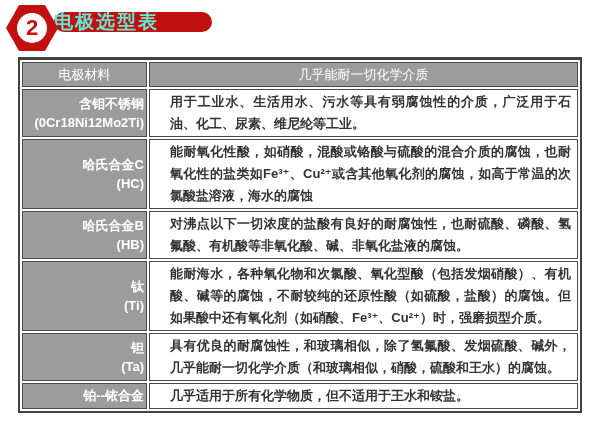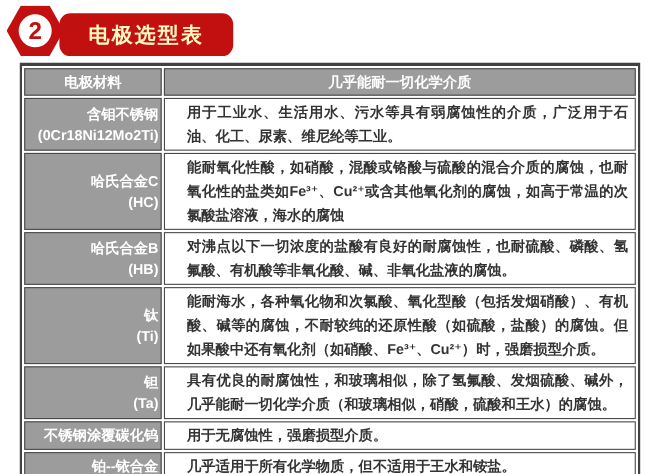--- a/index.html
+++ b/index.html
@@ -16,37 +16,37 @@
     clip-path:polygon(25% 0,75% 0,100% 50%,75% 100%,25% 100%,0 50%);
     display:flex;align-items:center;justify-content:center;
     z-index:2;
   }
   .badge-circle{
     width:30px;height:30px;background:#ffffff;border-radius:50%;
     display:flex;align-items:center;justify-content:center;
     color:var(--red);font-weight:bold;font-size:22px;line-height:1;
   }
   .banner{
-    position:absolute;left:54px;top:12px;width:158px;height:39px;
+    position:absolute;left:54px;top:12px;width:158px;height:20px;
     background:var(--red);border-radius:10px;
-    color:#fef9c3;font-size:19px;font-weight:bold;letter-spacing:2px;
-    display:flex;align-items:center;justify-content:center;
+    color:#5eead4;font-size:19px;font-weight:bold;letter-spacing:2px;
+    display:flex;align-items:center;justify-content:flex-start;
     z-index:1;
   }
   .table-wrap{margin-left:18px;width:566px;}
   table{
     border-collapse:separate;border-spacing:2px;
     border:2px solid #424242;border-top-width:3px;
     width:564px;table-layout:fixed;background:#ffffff;
   }
   col.c1{width:125px;}
   th,td{border:1px solid #4a4a4a;box-sizing:border-box;}
   th{
     background:var(--gray);color:#ffffff;
-    font-size:13px;font-weight:bold;height:25px;padding:1px 2px;
+    font-size:13px;font-weight:normal;height:25px;padding:1px 2px;
   }
   td.mat{
     background:var(--gray);color:#ffffff;
     text-align:right;font-weight:bold;font-size:13px;line-height:1.5;
     padding:2px;
   }
   td.desc{
     color:#333333;font-size:13px;font-weight:600;line-height:22px;
     padding:1px 6px 1px 20px;text-align:justify;
   }
@@ -111,27 +111,20 @@
   </tr>
 
   <tr>
     <td class="mat">
       <div class="mat-name">钽</div>
       <div class="mat-formula">(Ta)</div>
     </td>
     <td class="desc">具有优良的耐腐蚀性，和玻璃相似，除了氢氟酸、发烟硫酸、碱外，几乎能耐一切化学介质（和玻璃相似，硝酸，硫酸和王水）的腐蚀。</td>
   </tr>
 
-  <tr>
-    <td class="mat">
-      <div class="mat-name">不锈钢涂覆碳化钨</div>
-
-    </td>
-    <td class="desc">用于无腐蚀性，强磨损型介质。</td>
-  </tr>
 
   <tr>
     <td class="mat">
       <div class="mat-name">铂--铱合金</div>
 
     </td>
     <td class="desc">几乎适用于所有化学物质，但不适用于王水和铵盐。</td>
   </tr>
 </tbody>
   </table>

